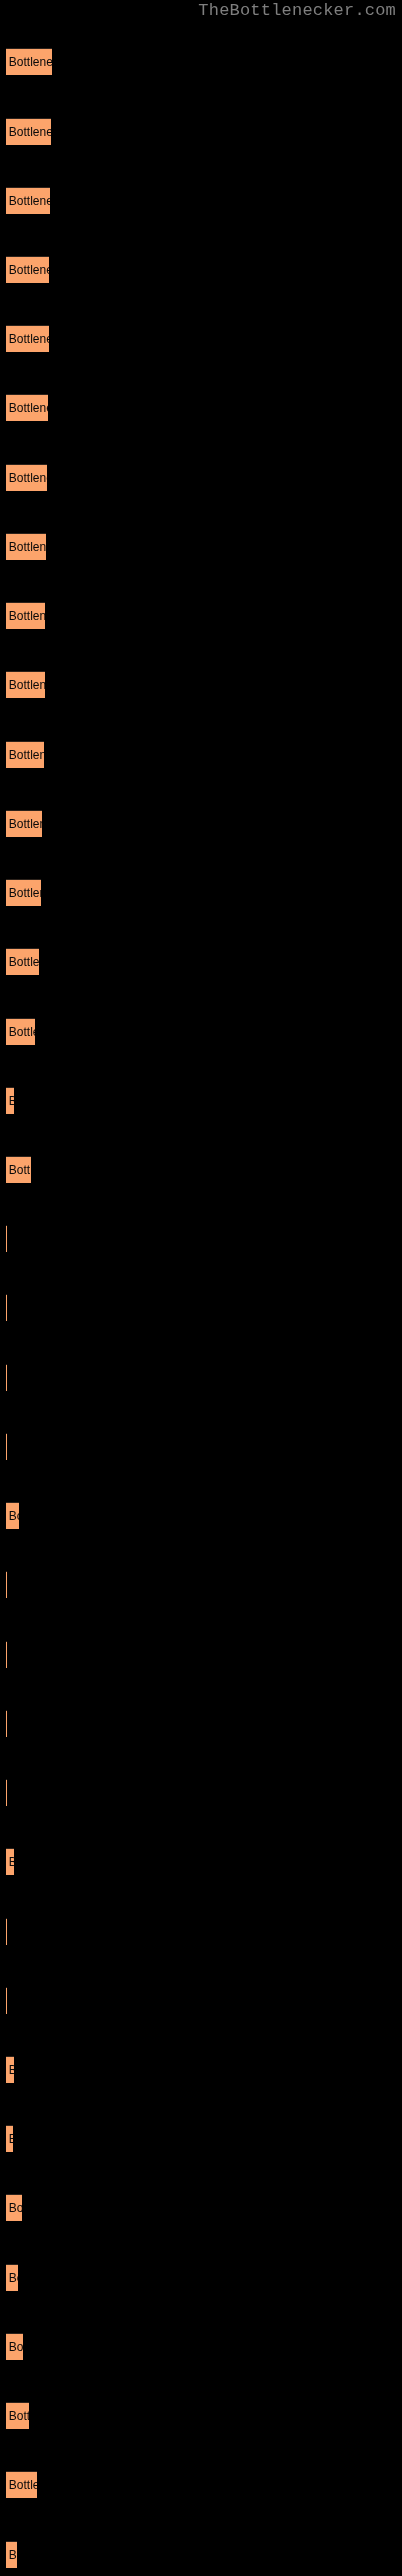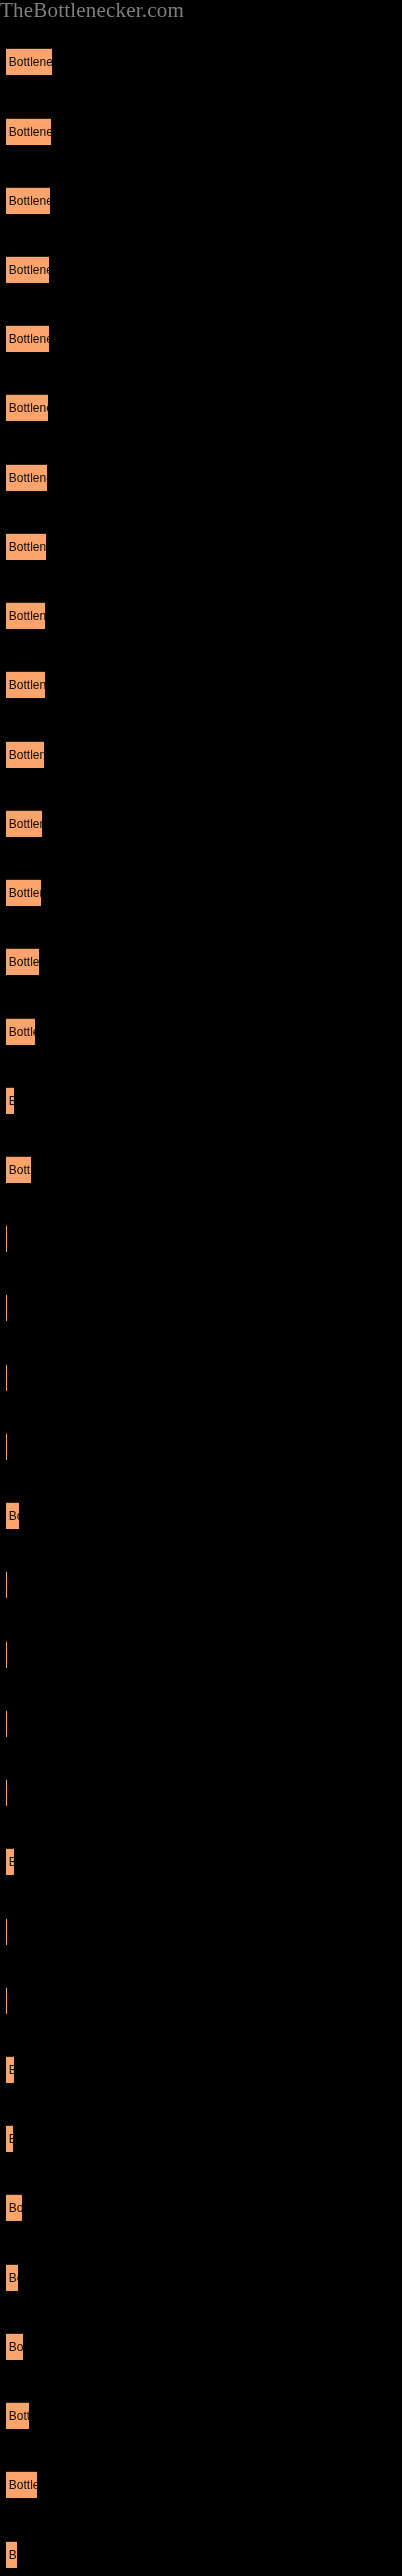--- a/index.html
+++ b/index.html
@@ -14,24 +14,24 @@
     position: relative;
     overflow: hidden;
     font-family: "Liberation Sans", sans-serif;
   }
 
   .site-title {
     position: absolute;
     top: 0px;
     left: 0px;
     width: 396px;
-    text-align: left;
+    text-align: right;
     color: #7f7f7f;
-    font-family: Liberation Serif, serif;
-    font-size: 21px;
+    font-family: Liberation Mono, monospace;
+    font-size: 17px;
     line-height: 21px;
     letter-spacing: 0.2px;
     white-space: nowrap;
     user-select: none;
   }
 
   .chart-area {
     position: absolute;
     left: 0px;
     top: 0px;

